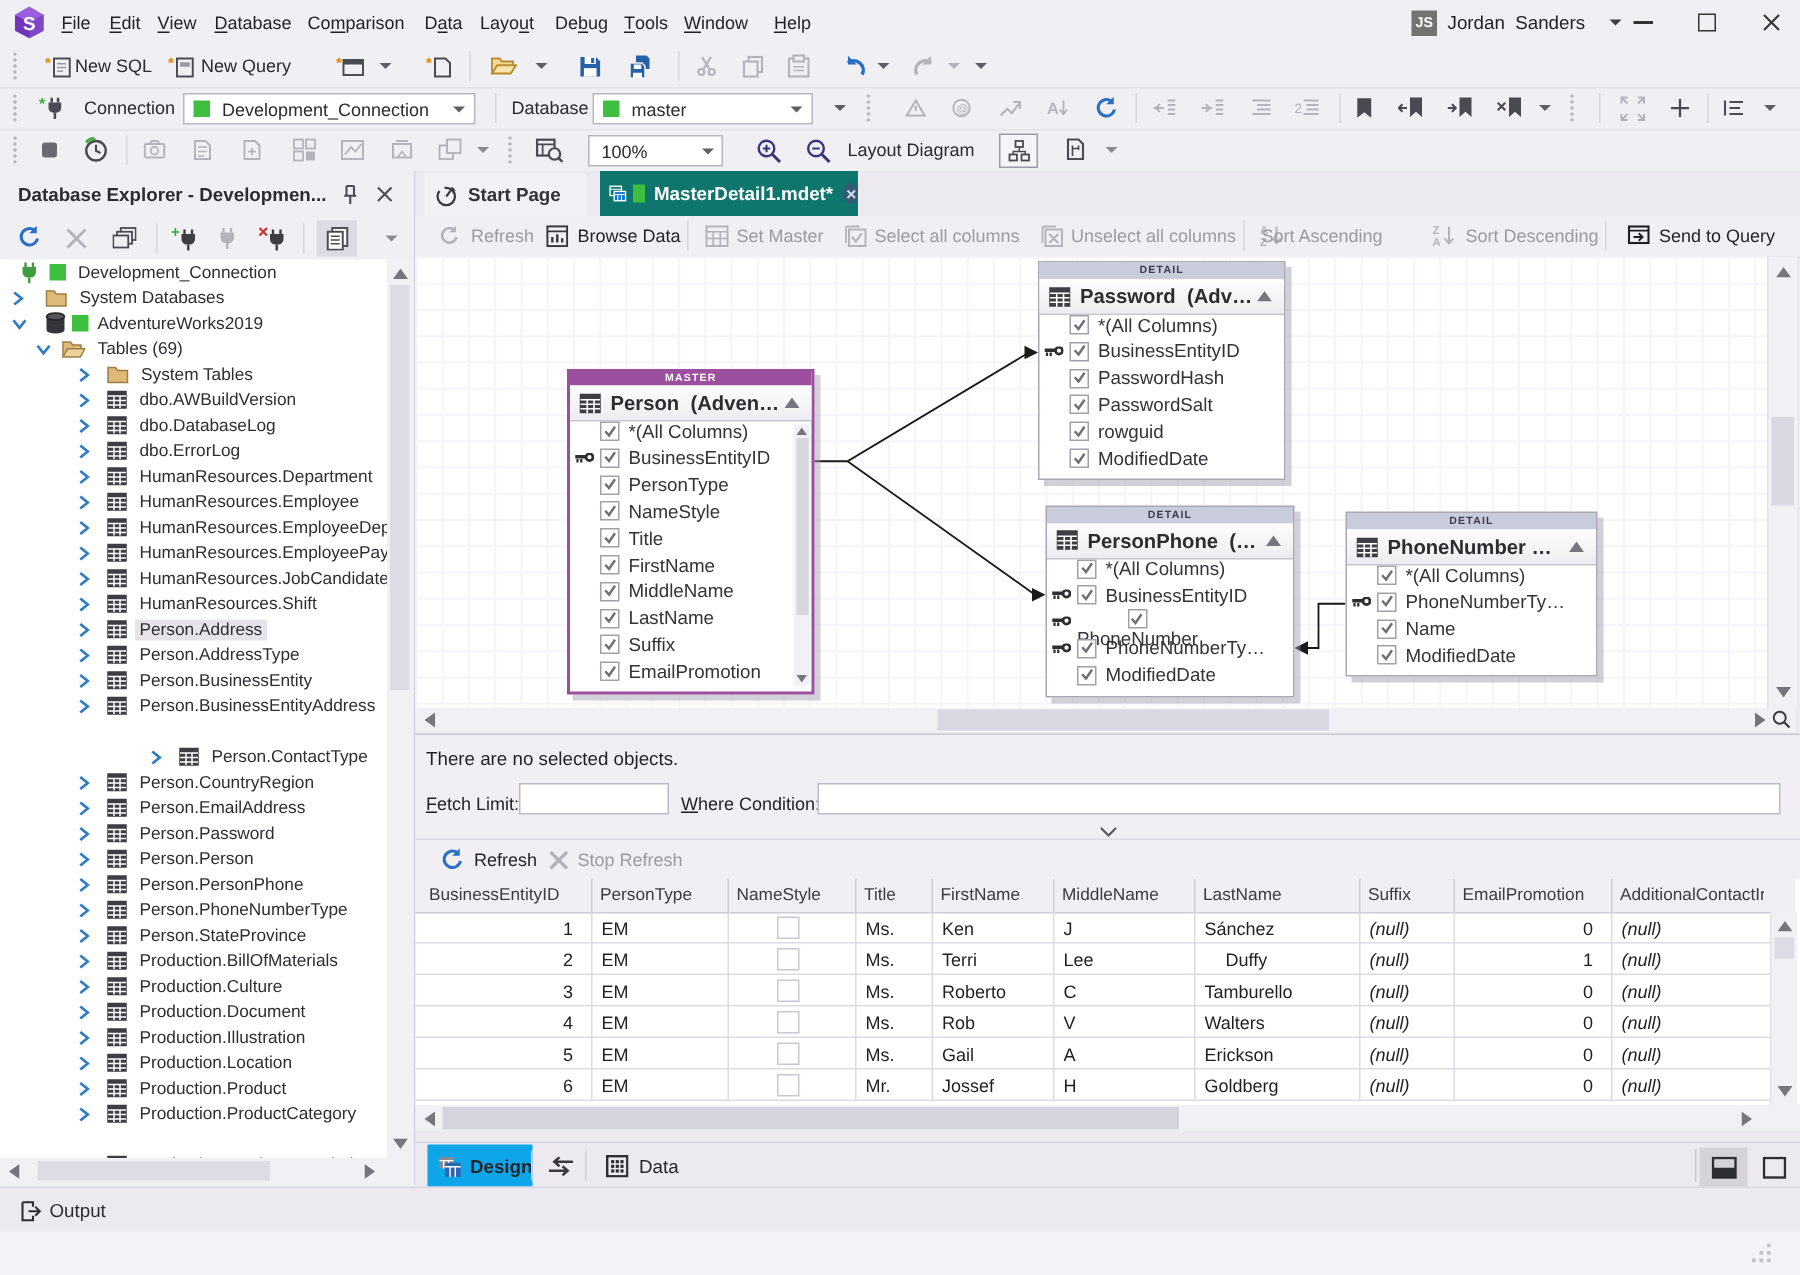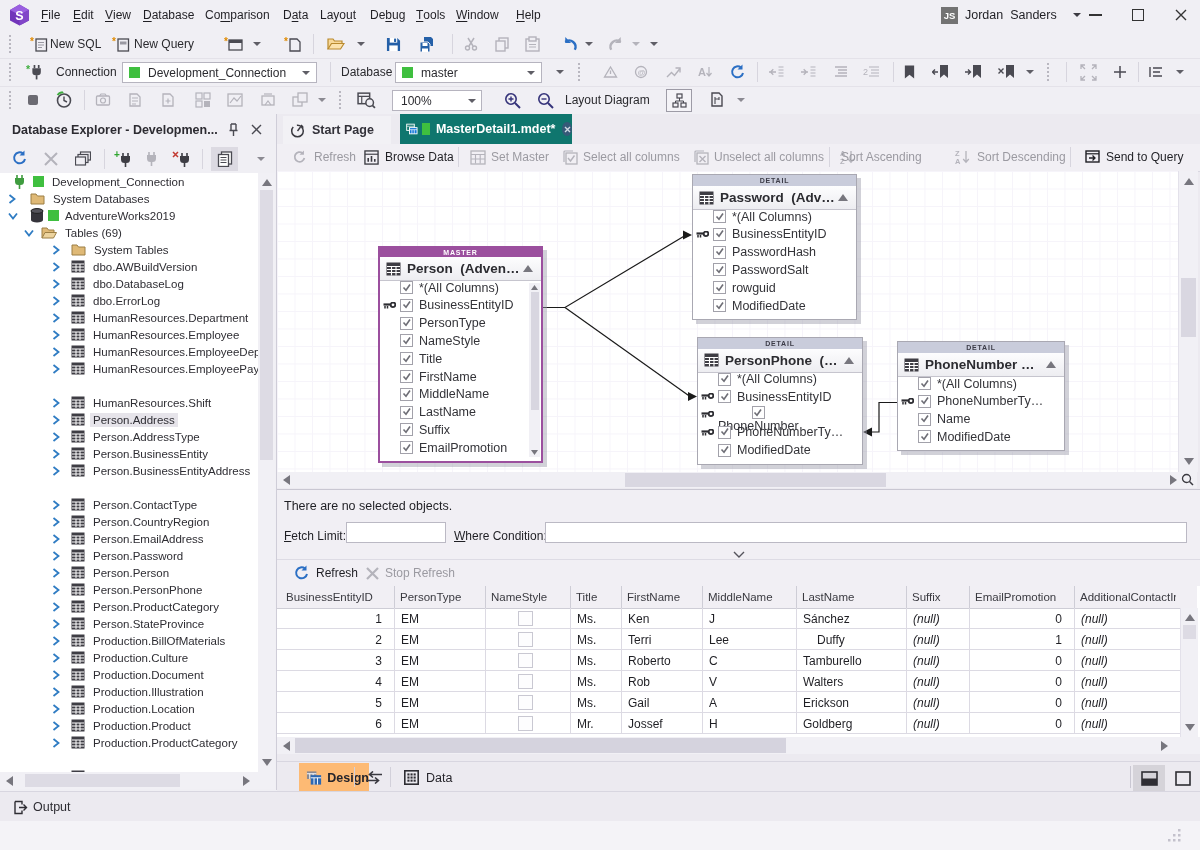--- a/index.html
+++ b/index.html
@@ -707,20 +707,32 @@
           <svg width="8" height="10">
             <use href="#i-chr"></use>
           </svg>
           <i style="width:11px;"></i>
           <svg width="14" height="13">
             <use href="#i-tbl"></use>
           </svg>
           <i style="width:8px;"></i>
           <span>HumanResources.EmployeePayHistor</span>
         </div>
+  <div class="tree-row" style="top:204px;">
+          <i style="width:52px;"></i>
+          <svg width="8" height="10">
+            <use href="#i-chr"></use>
+          </svg>
+          <i style="width:11px;"></i>
+          <svg width="14" height="13">
+            <use href="#i-tbl"></use>
+          </svg>
+          <i style="width:8px;"></i>
+          <span>HumanResources.JobCandidate</span>
+        </div>
   <div class="tree-row" style="top:221px;">
           <i style="width:52px;"></i>
           <svg width="8" height="10">
             <use href="#i-chr"></use>
           </svg>
           <i style="width:11px;"></i>
           <svg width="14" height="13">
             <use href="#i-tbl"></use>
           </svg>
           <i style="width:8px;"></i>
@@ -767,21 +779,21 @@
           <svg width="8" height="10">
             <use href="#i-chr"></use>
           </svg>
           <i style="width:11px;"></i>
           <svg width="14" height="13">
             <use href="#i-tbl"></use>
           </svg>
           <i style="width:8px;"></i>
           <span>Person.BusinessEntityAddress</span>
         </div>
-  <div class="tree-row" style="top:323px;">
+  <div class="tree-row" style="top:323px;padding-left:48px;">
           <i style="width:52px;"></i>
           <svg width="8" height="10">
             <use href="#i-chr"></use>
           </svg>
           <i style="width:11px;"></i>
           <svg width="14" height="13">
             <use href="#i-tbl"></use>
           </svg>
           <i style="width:8px;"></i>
           <span>Person.ContactType</span>
@@ -849,21 +861,21 @@
   <div class="tree-row" style="top:425px;">
           <i style="width:52px;"></i>
           <svg width="8" height="10">
             <use href="#i-chr"></use>
           </svg>
           <i style="width:11px;"></i>
           <svg width="14" height="13">
             <use href="#i-tbl"></use>
           </svg>
           <i style="width:8px;"></i>
-          <span>Person.ProductCategory</span>
+          <span>Person.PhoneNumberType</span>
         </div>
   <div class="tree-row" style="top:442px;">
           <i style="width:52px;"></i>
           <svg width="8" height="10">
             <use href="#i-chr"></use>
           </svg>
           <i style="width:11px;"></i>
           <svg width="14" height="13">
             <use href="#i-tbl"></use>
           </svg>
@@ -1602,21 +1614,21 @@
   <div class="abs" style="left:0;top:623px;width:923px;height:17px;background:#f1f0f5;">
     <svg class="abs" style="left:6px;top:4px;" width="7" height="10">
           <use href="#i-tri-l"></use>
         </svg>
     <div class="abs" style="left:18px;top:1px;width:491px;height:15px;background:#d5d3de;"></div>
     <svg class="abs" style="left:884px;top:4px;" width="7" height="10">
           <use href="#i-tri-r"></use>
         </svg>
   </div>
   <div class="abs" style="left:0;top:647px;width:923px;height:30px;background:#eceaf0;border-top:1px solid #d8d6e0;">
-    <div class="abs row" style="left:22px;top:1px;width:70px;height:29px;background:#fdba74;align-items:center;">
+    <div class="abs row" style="left:8px;top:1px;width:70px;height:29px;background:#0ea5e9;align-items:center;">
       <i style="width:7px;"></i>
       <svg width="17" height="16" viewBox="0 0 17 16">
             <rect x="1" y="1" width="10" height="8" fill="#8a8992"></rect>
             <path d="M1,3.5 h10 M4,3.5 v5.5 M7.5,3.5 v5.5" stroke="#fff" stroke-width="1"></path>
             <rect x="5" y="5" width="11" height="10" fill="#2c67b2"></rect>
             <path d="M5,7.8 h11 M8.5,7.8 v7.2 M12.2,7.8 v7.2" stroke="#fff" stroke-width="1"></path>
           </svg>
       <i style="width:6px;"></i>
       <span style="font-size:12.5px;font-weight:bold;color:#26252b;">Design</span>
     </div>

